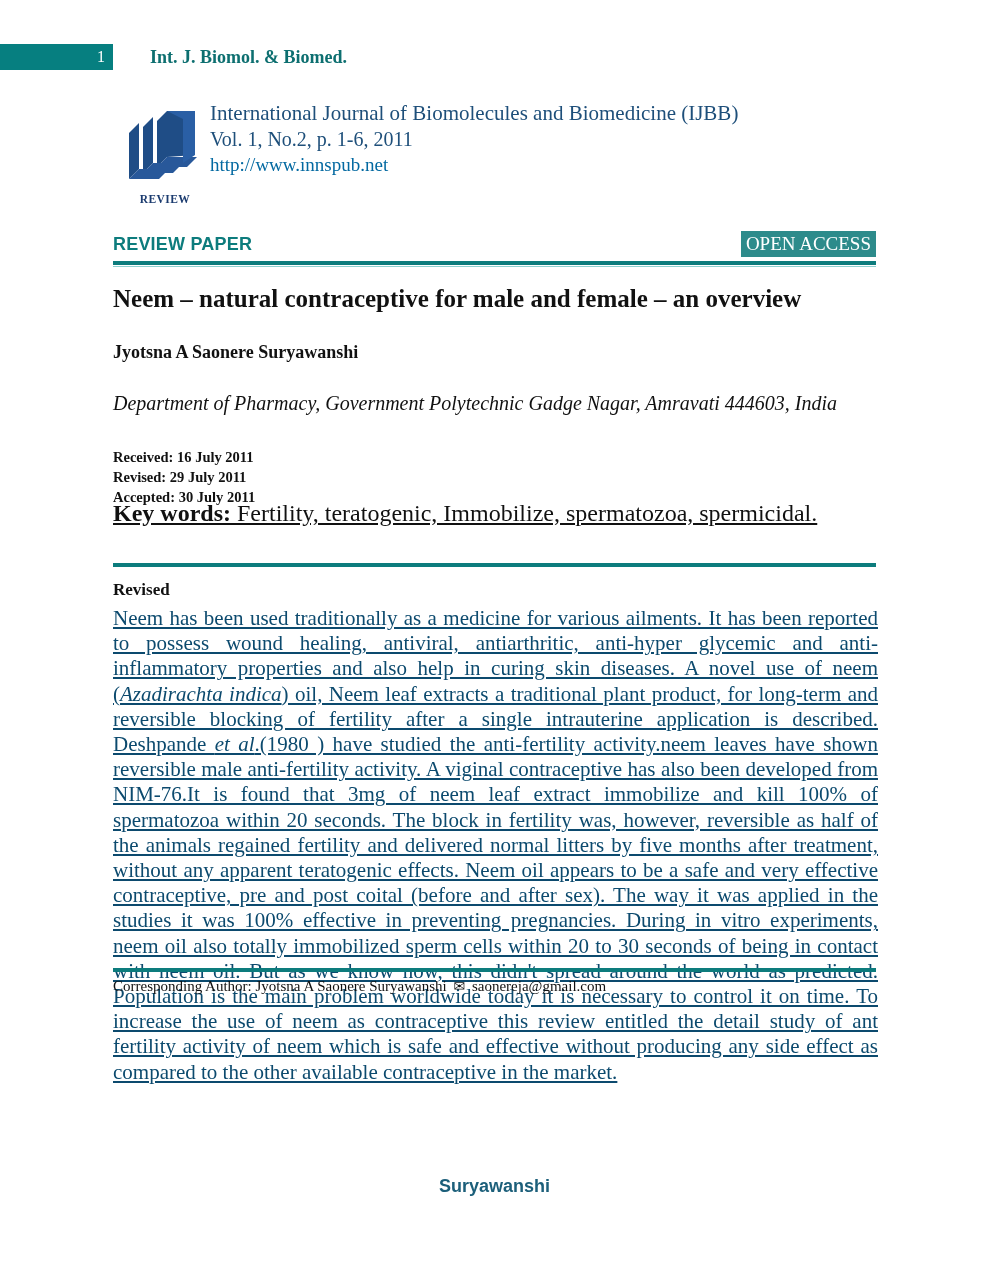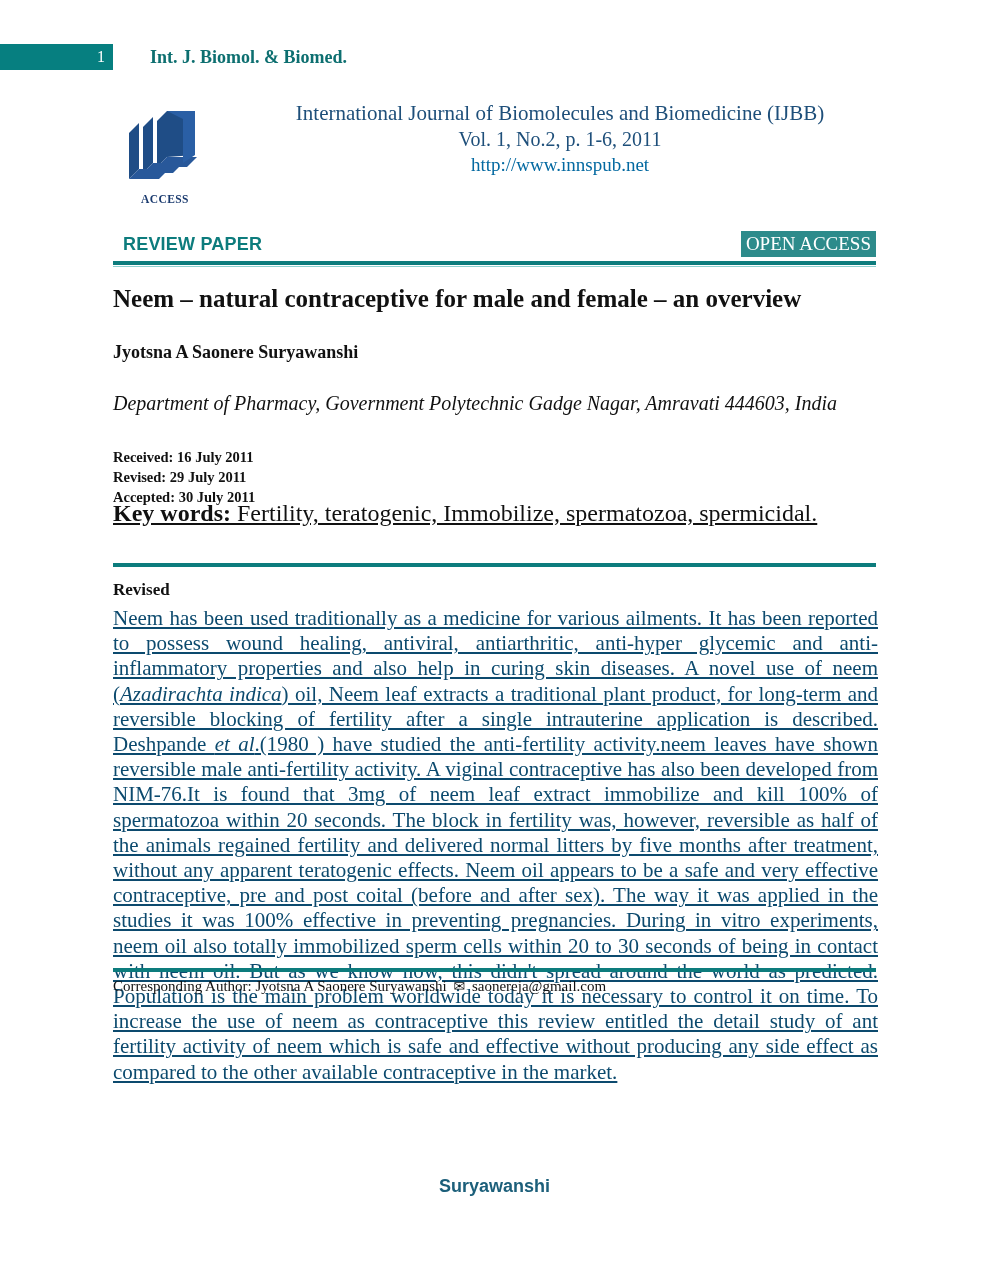--- a/index.html
+++ b/index.html
@@ -89,21 +89,20 @@
     letter-spacing: 0.4px;
     color: #1b3b6f;
     font-family: "Liberation Serif", serif;
   }
 
   .journal-block {
     position: absolute;
     left: 210px;
     top: 0;
     width: 700px;
-    text-align: center;
     color: #1e4f7a;
     font-family: "Liberation Serif", serif;
   }
   .journal-line {
     font-size: 21px;
     line-height: 26px;
     white-space: nowrap;
   }
   .journal-line.l2 { font-size: 20px; }
   .journal-line.l3 { font-size: 20px; }
@@ -112,21 +111,21 @@
   
   .accessbar {
     position: absolute;
     left: 113px;
     top: 232px;
     width: 763px;
     height: 32px;
   }
   .review-label {
     position: absolute;
-    left: 10px;
+    left: 0;
     top: 0;
     font-size: 18px;
     font-weight: bold;
     color: #0d7c7d;
     letter-spacing: 0.2px;
     font-family: "Liberation Sans", sans-serif;
     line-height: 24px;
   }
   .open-access {
     position: absolute;
@@ -277,21 +276,21 @@
         </g>
         <g fill="#28589a">
           <path d="M6 74 L16 64 L46 64 L36 74 Z"></path>
           <path d="M20 68 L30 58 L60 58 L50 68 Z"></path>
         </g>
         <path d="M44 6 L72 6 L72 50 L44 52 Z" fill="#1f4d86"></path>
         <path d="M34 62 L44 52 L74 52 L64 62 Z" fill="#28589a"></path>
         <path d="M44 6 L72 6 L72 50 L60 58 L60 14 Z" fill="#2a5fa5"></path>
       </svg>
     </div>
-    <div class="logo-caption">ACCESS</div>
+    <div class="logo-caption">REVIEW</div>
   </div>
 
   <div class="journal-block">
     <div class="journal-line l1">International Journal of Biomolecules and Biomedicine (IJBB)</div>
     <div class="journal-line l3">Vol. 1, No.2, p. 1-6, 2011</div>
     <div class="journal-line l4">http://www.innspub.net</div>
   </div>
 </div>
 
 <div class="accessbar">

